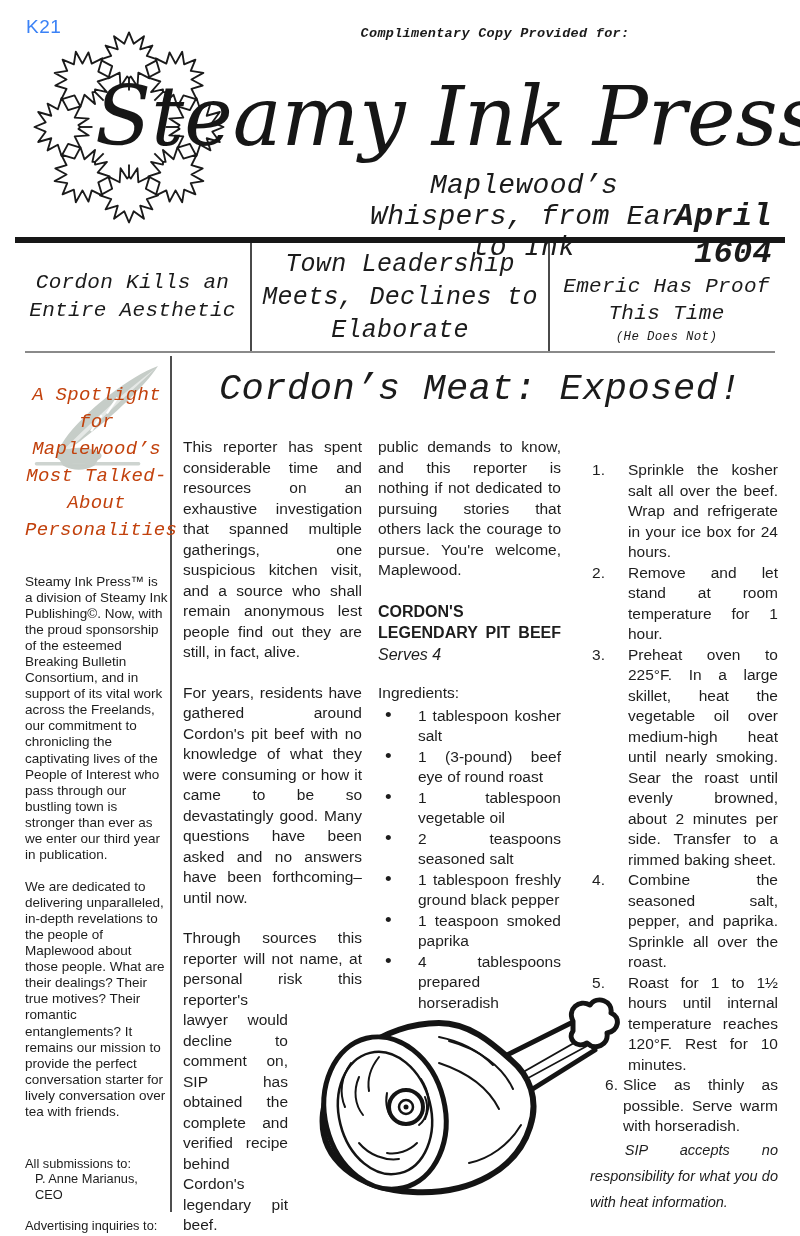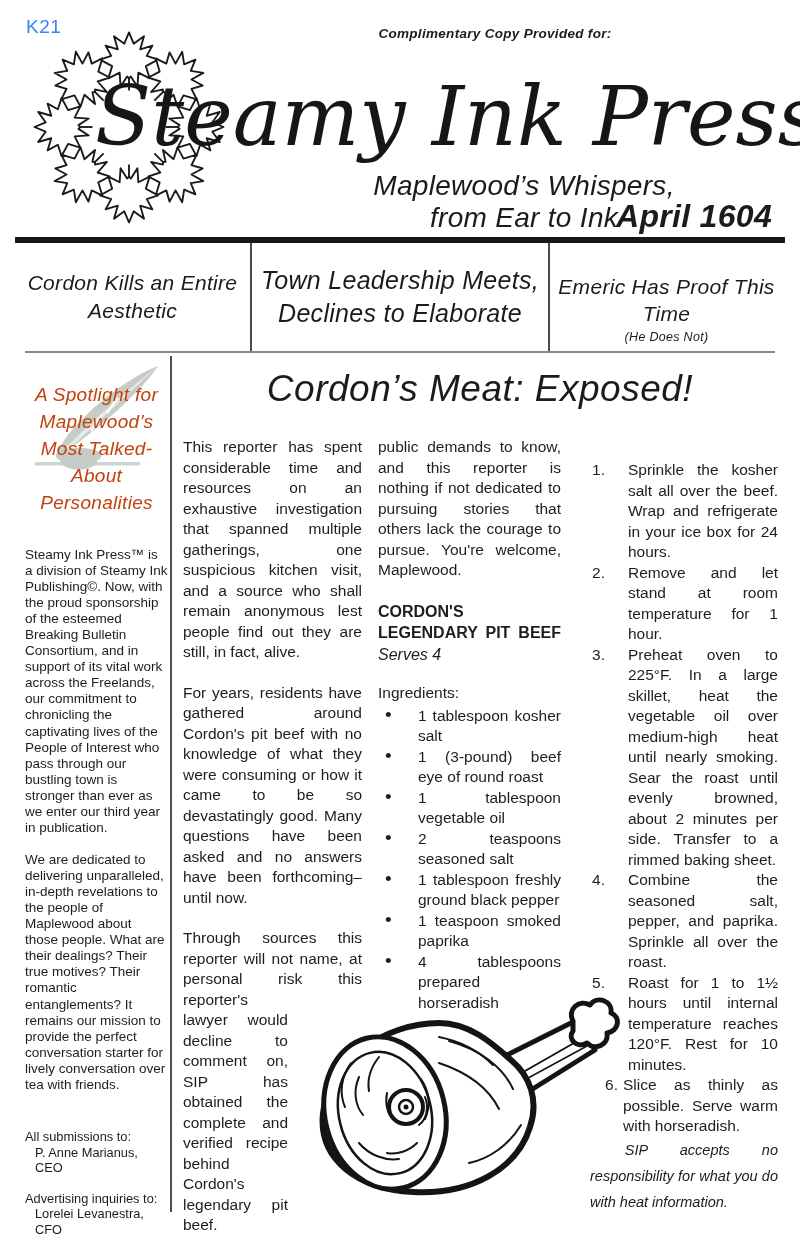--- a/index.html
+++ b/index.html
@@ -1,21 +1,21 @@
 <!DOCTYPE html>
 <html><head>
 <meta charset="utf-8">
 <style>
   html,body { margin:0; padding:0; background:#e8e8e8; }
   .page {
     position:relative; width:800px; height:1236px; margin:0 auto;
     background:#ffffff; overflow:hidden; color:#1d1d1d;
     font-family:"Liberation Sans", sans-serif;
   }
-  .hw { font-family:Liberation Sans, sans-serif; font-style:italic; letter-spacing:.3px; color:#1b1b1b; }
+  .hw { font-family:Liberation Mono, monospace; font-style:italic; letter-spacing:.3px; color:#1b1b1b; }
 
   
   .edition-code { position:absolute; left:26px; top:16px; font-size:19px; color:#3b82f6; letter-spacing:.5px; }
   .complimentary { position:absolute; left:330px; top:26px; width:330px; text-align:center;
                    font-size:13.5px; font-weight:bold; }
   .wreath { position:absolute; left:26px; top:22px; }
   .masthead-title { position:absolute; left:95px; top:76px; font-family:"DejaVu Serif", serif;
                     font-style:italic; font-size:82px; line-height:1; white-space:nowrap; color:#161616; }
   .tagline { position:absolute; left:348px; top:170px; width:352px; text-align:center; font-size:28px; }
   .issue-date { position:absolute; left:580px; top:198px; width:192px; text-align:right;

